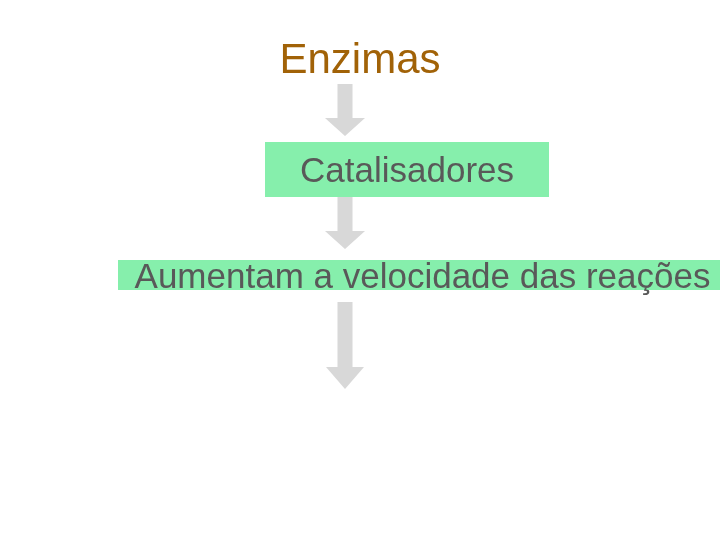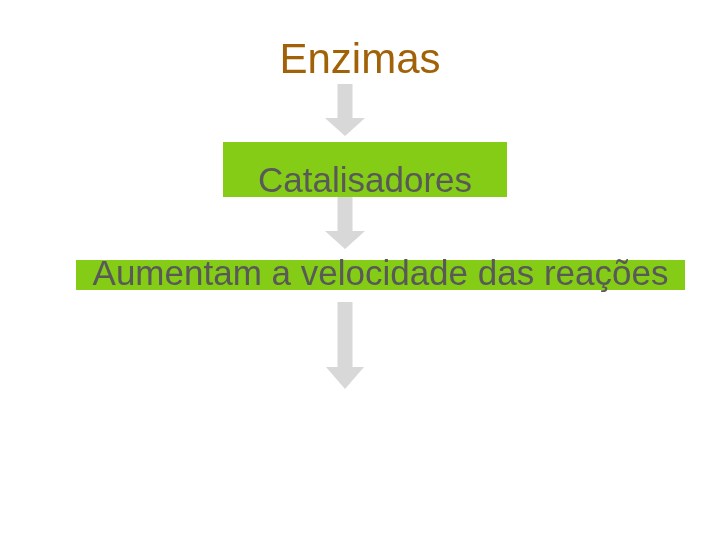--- a/index.html
+++ b/index.html
@@ -29,28 +29,29 @@
   }
   .down-arrow {
     position: absolute;
     display: block;
   }
   .arrow-1 { left: 325px; top: 84px;  }
   .arrow-2 { left: 325px; top: 197px; }
   .arrow-3 { left: 326px; top: 302px; }
   .flow-box {
     position: absolute;
-    background: #84cc16;
+    background: #86efac;
     color: #595959;
     font-size: 35px;
     line-height: 1.0;
     display: flex;
-    align-items: flex-end;
+    align-items: center;
     justify-content: center;
     white-space: nowrap;
+    margin-left: 42px;
   }
   .flow-box-1 { left: 223px; top: 142px; width: 284px; height: 55px; }
   .flow-box-2 { left: 76px;  top: 260px; width: 609px; height: 30px; }
   .flow-box-3 { left: 18px;  top: 391px; width: 665px; height: 47px; }
 </style>
 </head>
 <body>
 
 <div class="slide">
 

